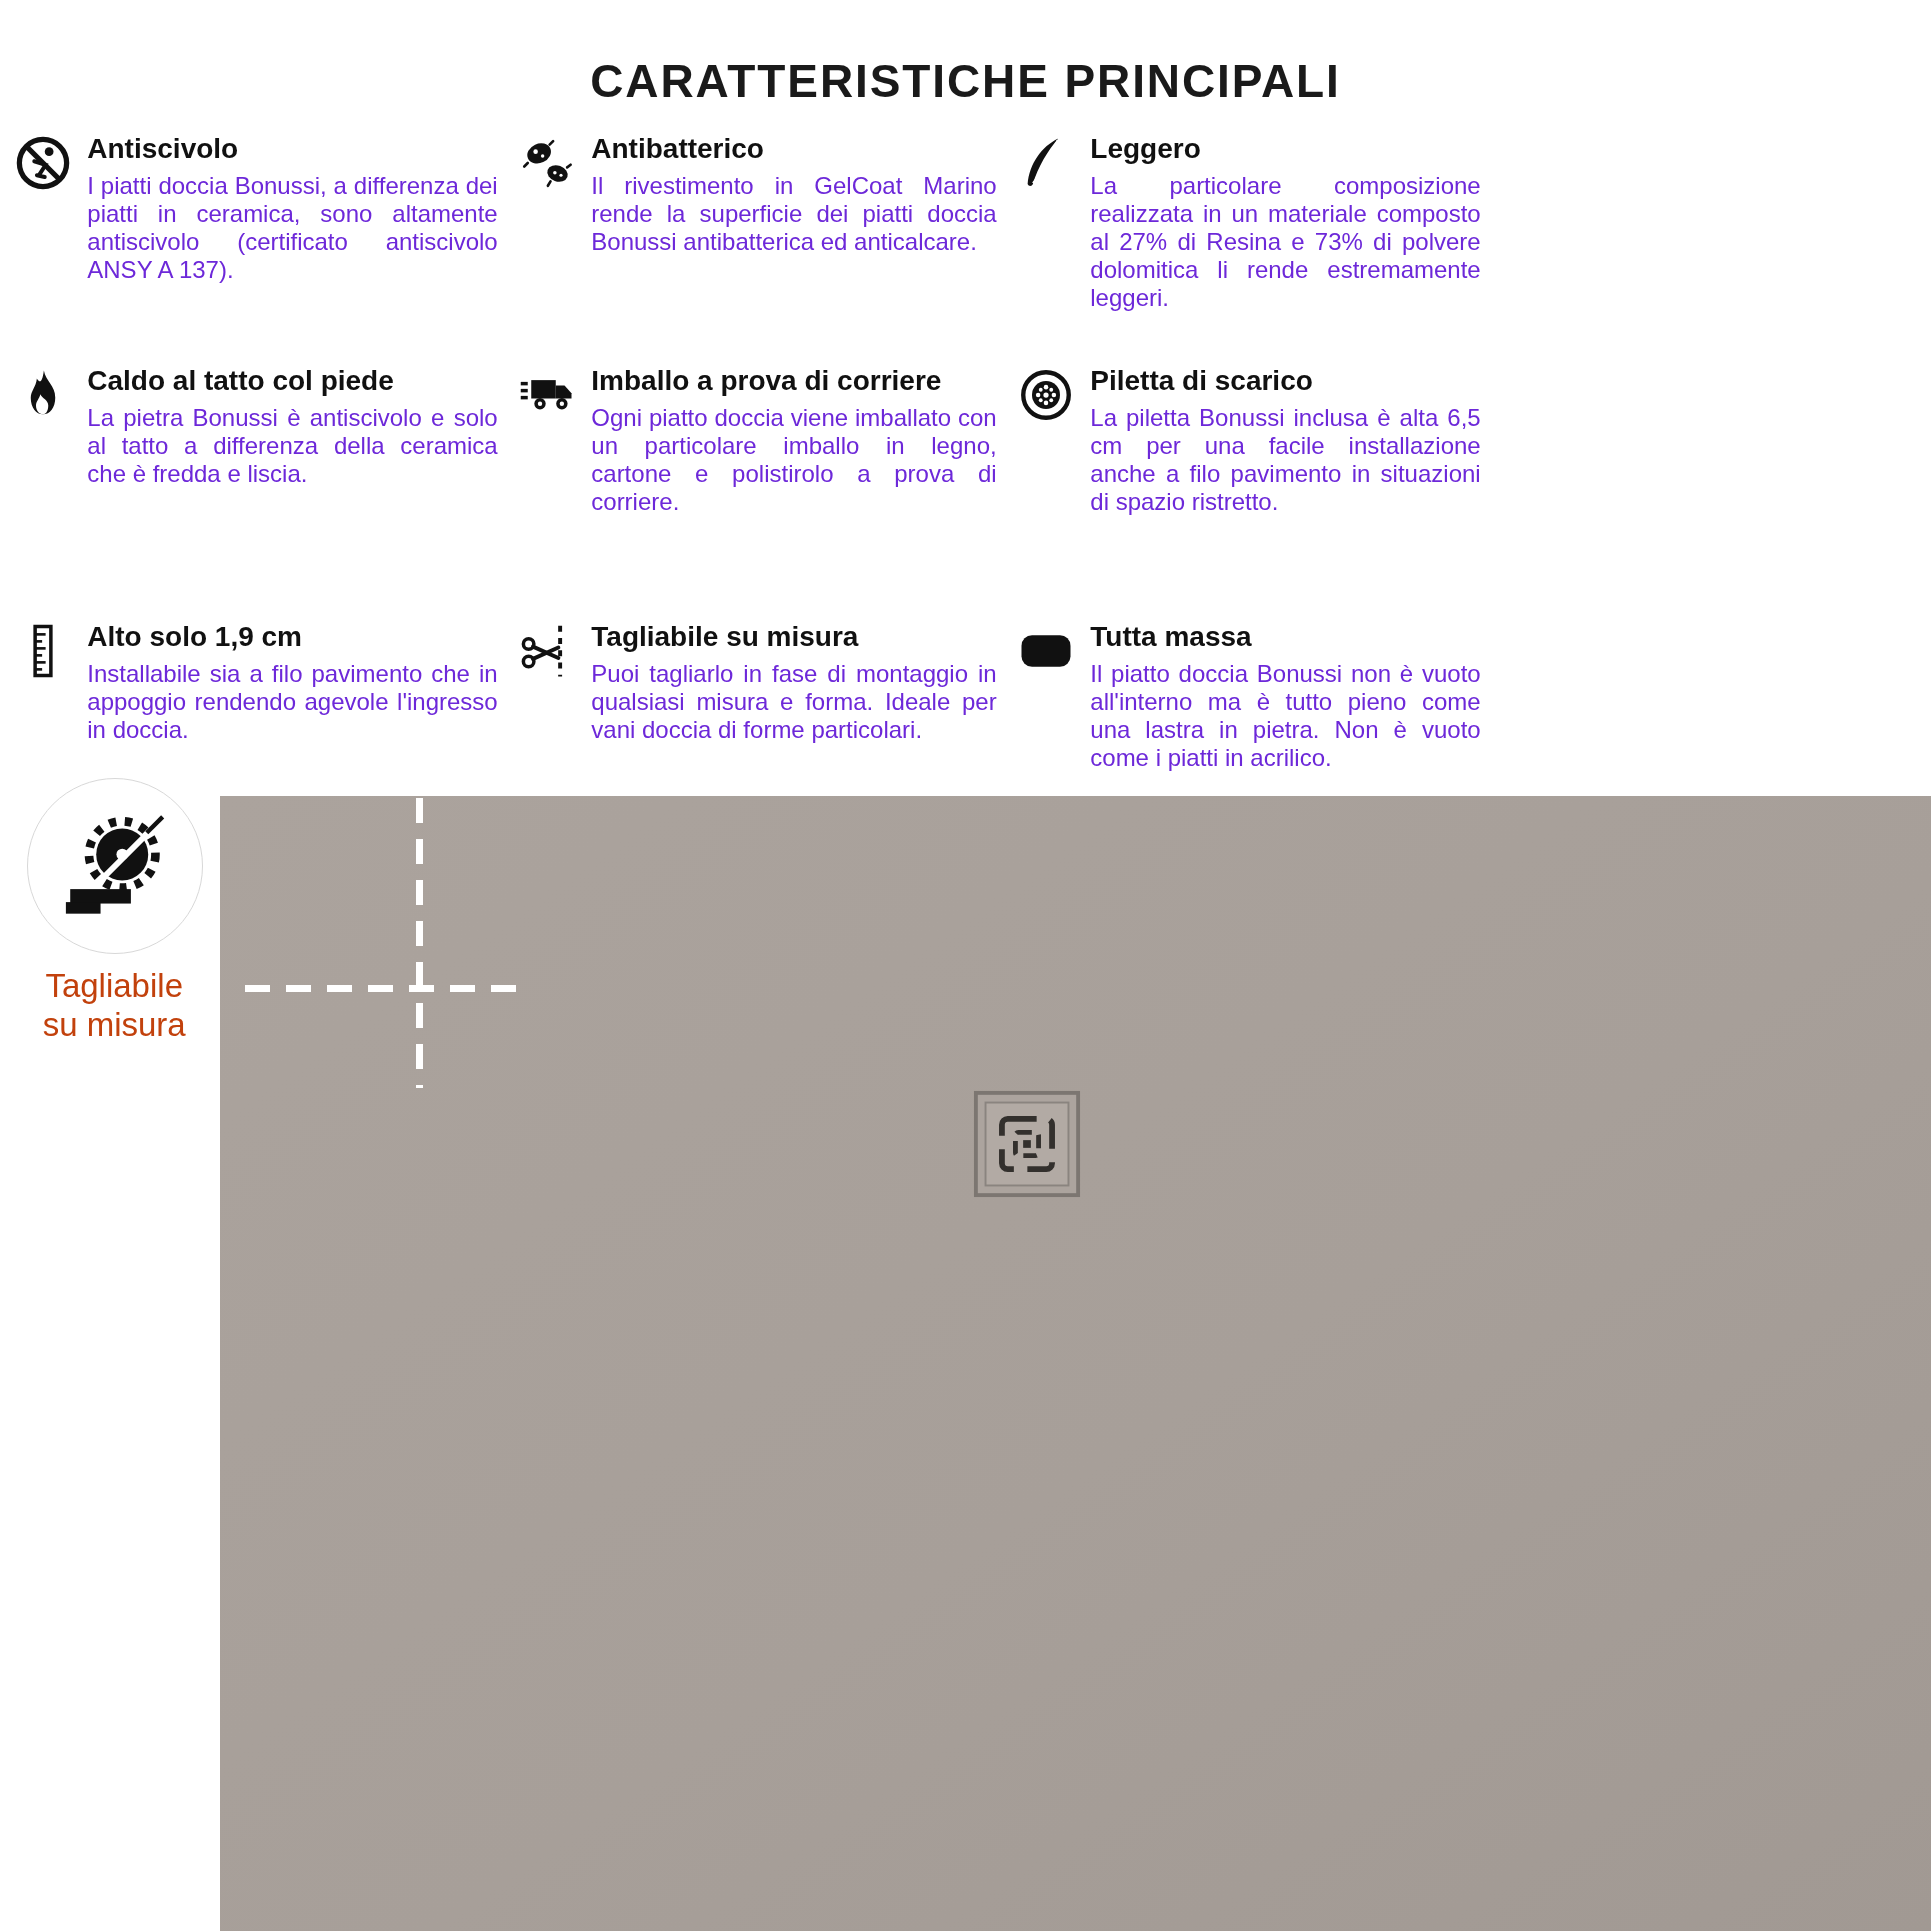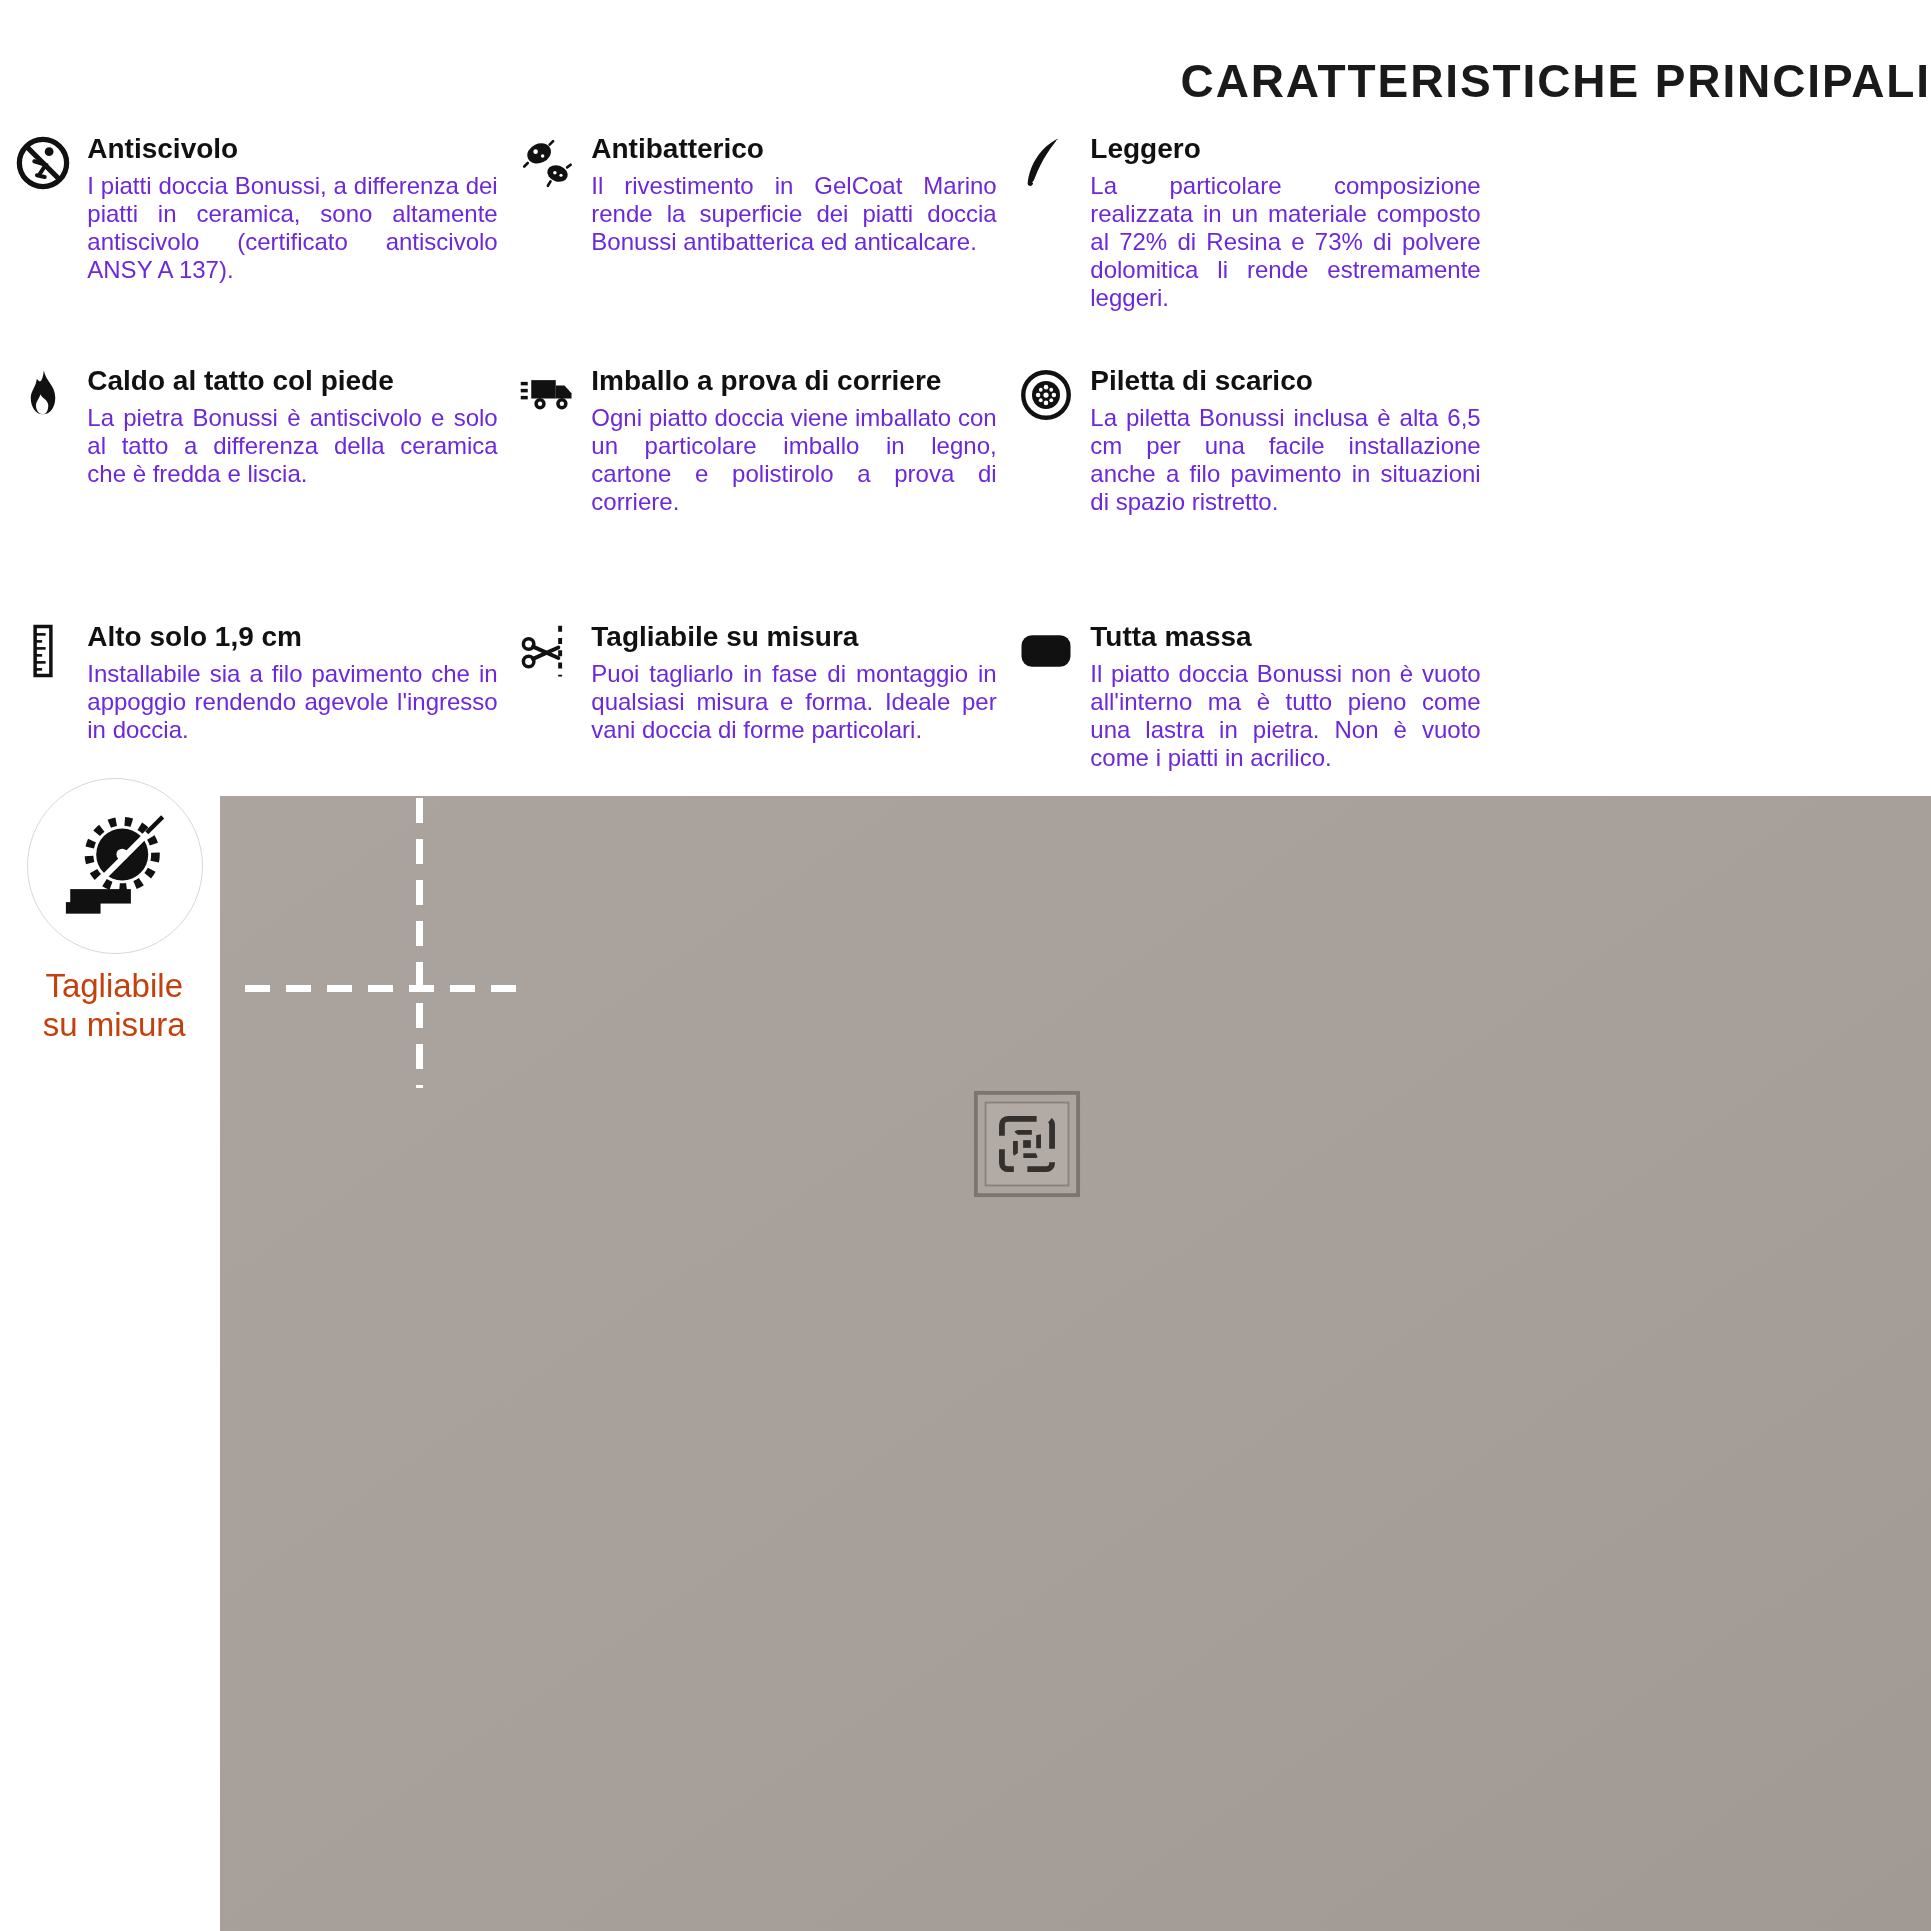--- a/index.html
+++ b/index.html
@@ -2,21 +2,21 @@
 <html><head>
 <meta charset="utf-8">
 <style>
   html,body{margin:0;padding:0;}
   body{
     width:1931px;height:1931px;position:relative;overflow:hidden;
     background:#ffffff;color:#1c1c1c;
     font-family:"Liberation Sans", sans-serif;
   }
   .page-title{
-    text-align:right;font-weight:bold;font-size:46px;letter-spacing:1.9px;
+    text-align:center;font-weight:bold;font-size:46px;letter-spacing:1.9px;
     color:#1a1a1a;padding-top:23px;
   }
   .features{
     position:absolute;top:133px;left:9.7px;width:1511px;
     display:grid;grid-template-columns:488px 483px 468px;
     grid-template-rows:232px 256px auto;column-gap:16px;
   }
   .feature{display:flex;gap:11.6px;align-items:flex-start;}
   .feature .icon{flex:0 0 66px;display:flex;justify-content:center;padding-top:1.9px;}
   .feature .icon svg{width:56px;height:56px;}
@@ -99,21 +99,21 @@
 
   <div class="feature">
     <span class="icon">
       <svg viewBox="0 0 64 64">
         <path d="M46 4 C27 13 13 33 11 56 C12 59 16 59 17 56 C23 36 34 18 46 4 Z" fill="#111"></path>
         <path d="M45 6 C38 23 29 40 17 55" stroke="#fff" stroke-width="2" fill="none"></path>
       </svg>
     </span>
     <div class="feature-body">
       <div class="feature-title">Leggero</div>
-      <div class="feature-text">La particolare composizione realizzata in un materiale composto al 72% di Resina e 73% di polvere dolomitica li rende estremamente leggeri.</div>
+      <div class="feature-text">La particolare composizione realizzata in un materiale composto al 27% di Resina e 73% di polvere dolomitica li rende estremamente leggeri.</div>
     </div>
   </div>
 
   <div class="feature">
     <span class="icon">
       <svg viewBox="0 0 64 64">
         <path d="M33 4 C35 16 46 21 46 35 C46 46 40 54 32 54 C24 54 18 46 18 35 C18 27 24 23 25 13 C28 18 31 19 33 4 Z" fill="#111"></path>
         <path d="M32 54 C27 54 24 49 24 44 C24 39 28 36 29 31 C31 36 38 37 38 44 C38 49 36 54 32 54 Z" fill="#fff"></path>
       </svg>
     </span>

